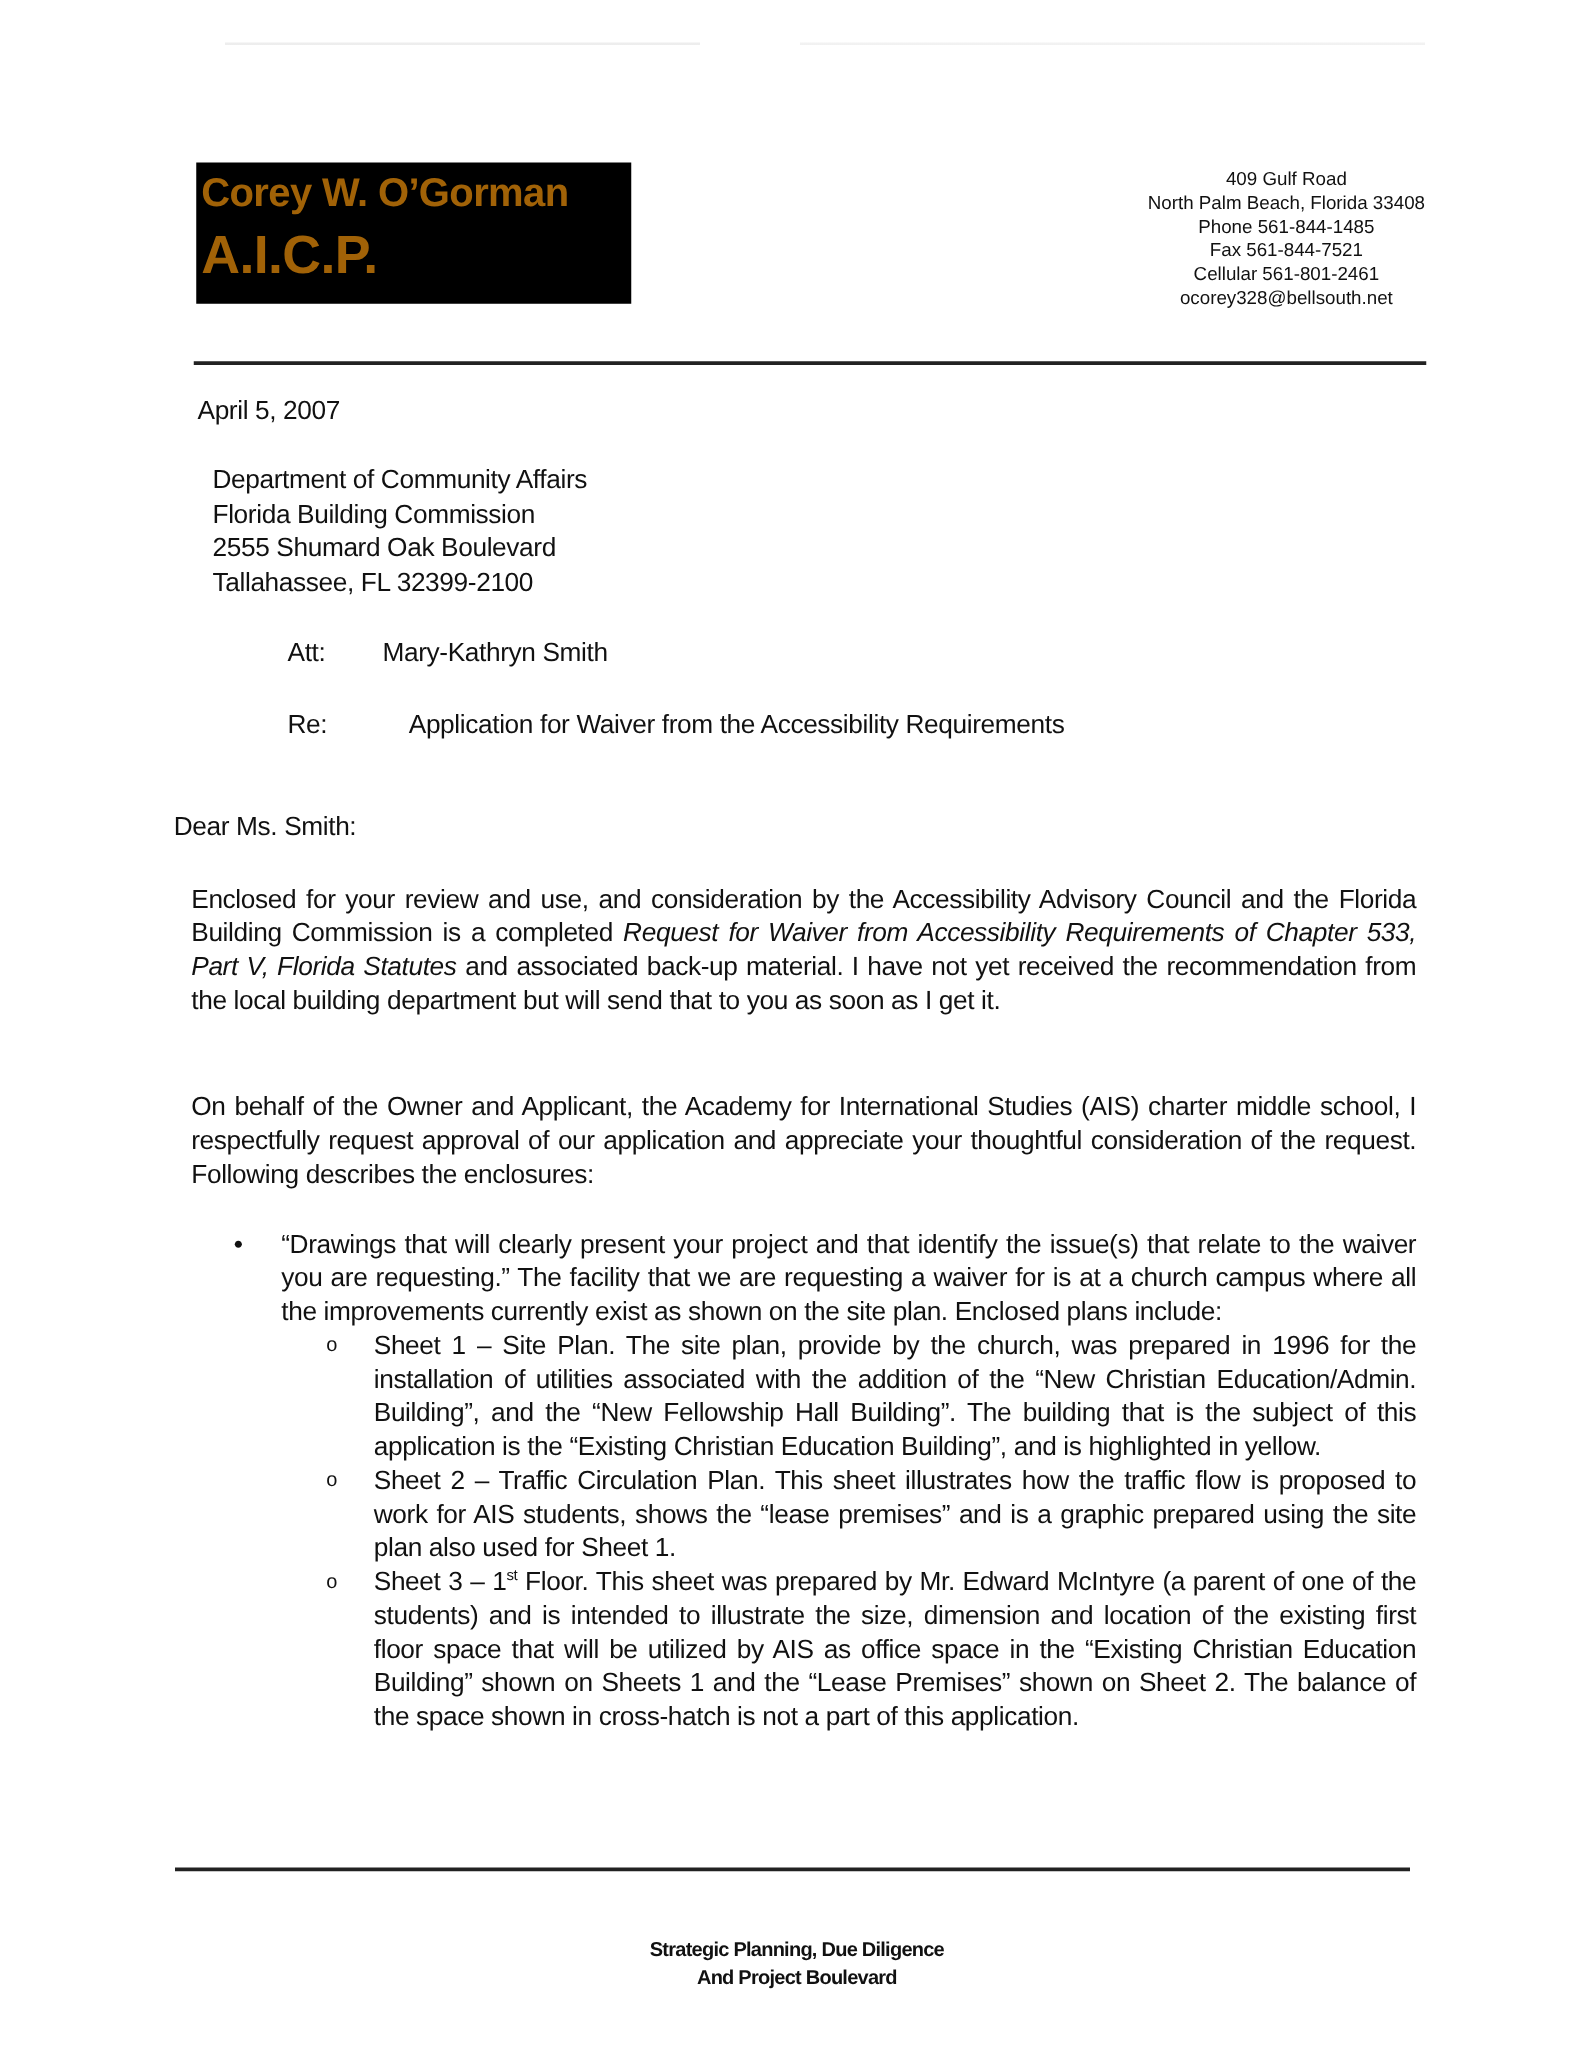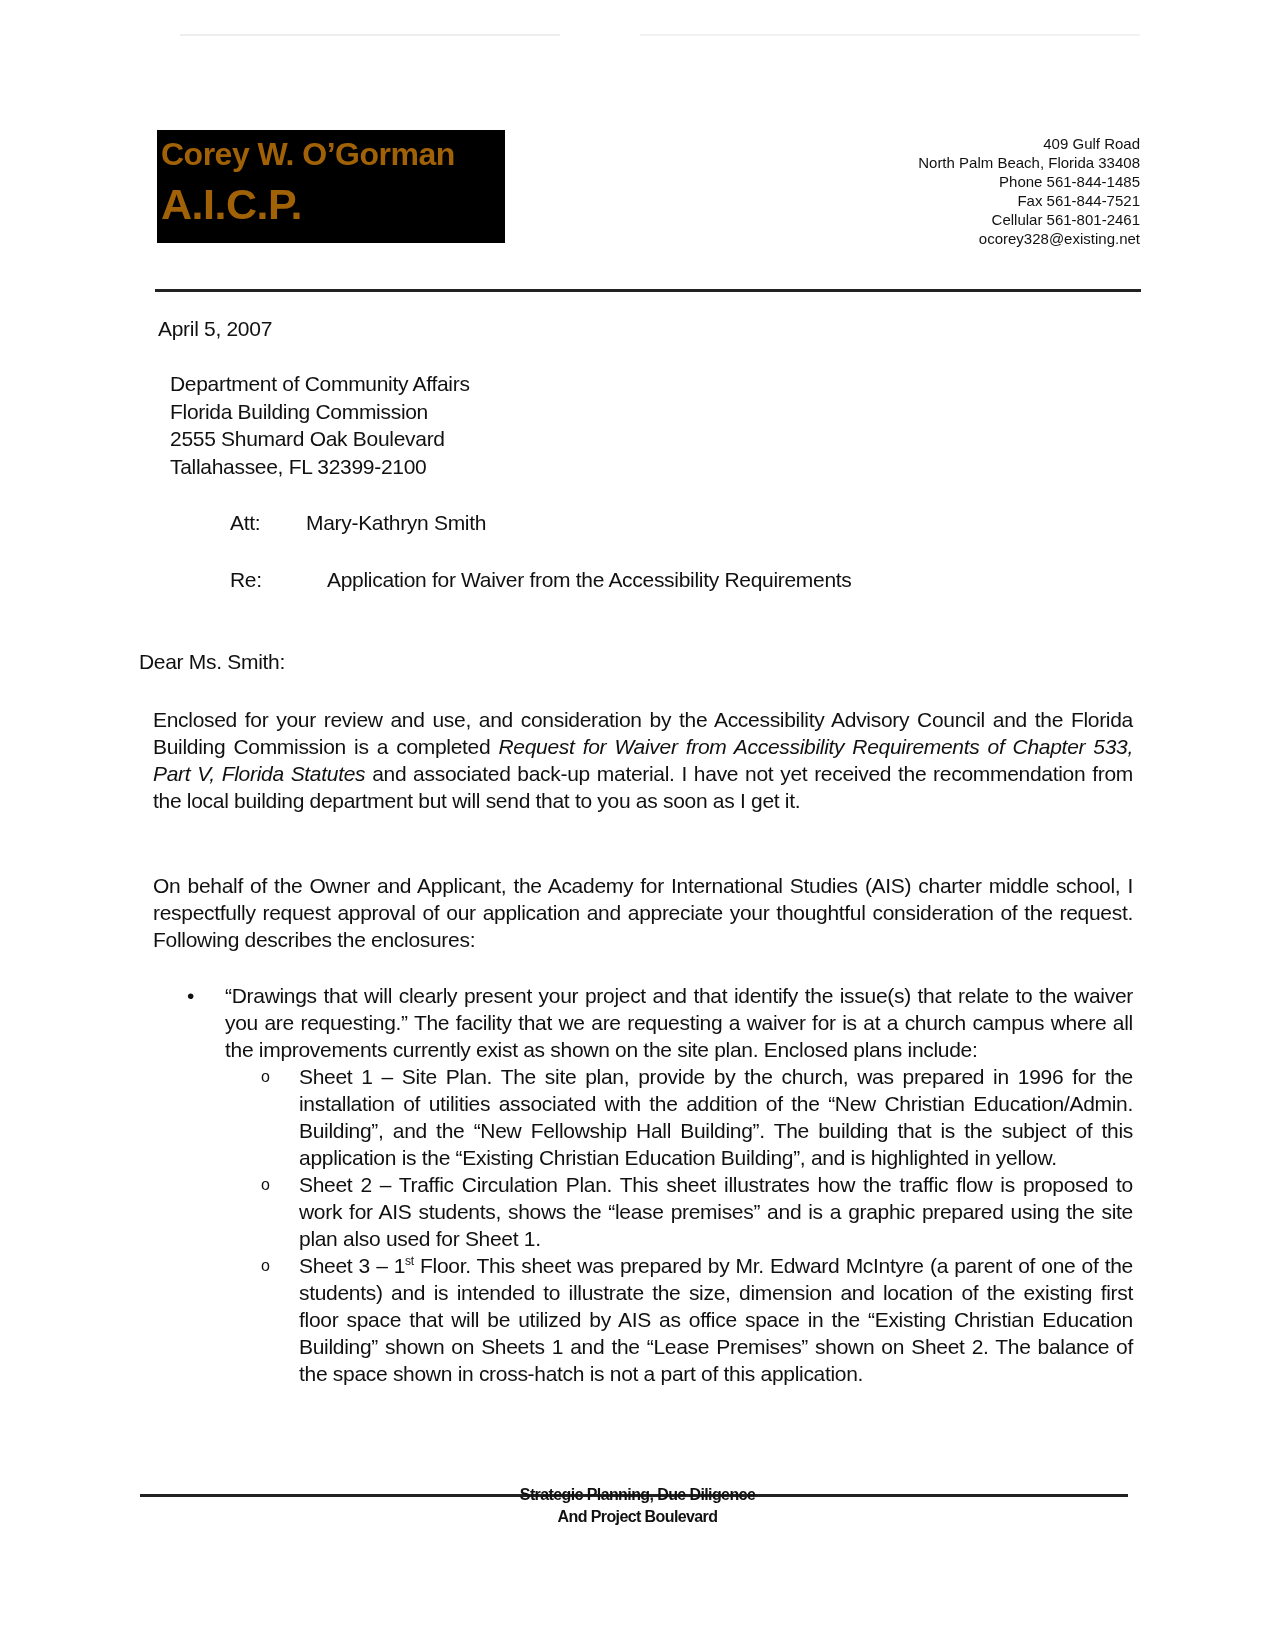--- a/index.html
+++ b/index.html
@@ -4,21 +4,21 @@
 <style>
   html, body { margin: 0; padding: 0; background: #ffffff; }
   body { width: 1275px; height: 1649px; position: relative; overflow: hidden;
          font-family: "Liberation Sans", sans-serif; color: #111; }
   .scan-specks { position: absolute; left: 40px; top: 34px; width: 1100px; height: 2px;
                  background: linear-gradient(90deg, transparent 0, transparent 140px, #e6e6e6 140px, #e6e6e6 520px, transparent 520px, transparent 600px, #ececec 600px, #ececec 1130px, transparent 1130px); opacity: .7; }
   .logo-box { position: absolute; left: 157px; top: 130px; width: 348px; height: 113px;
               background: #000; color: #a16207; font-weight: bold; }
   .logo-name { position: absolute; left: 4px; top: 6px; font-size: 32px; letter-spacing: -0.5px; }
   .logo-cred { position: absolute; left: 4px; top: 50px; font-size: 43px; letter-spacing: -0.5px; }
-  .contact { position: absolute; right: 135px; top: 134px; text-align: right; font-size: 15px; line-height: 19px; }
+  .contact { position: absolute; right: 135px; top: 134px; text-align: center; font-size: 15px; line-height: 19px; }
   .rule-top { position: absolute; left: 155px; top: 289px; width: 986px; height: 3px; background: #222; }
   .text { font-size: 21px; line-height: 27px; letter-spacing: -0.3px; }
   .date { position: absolute; left: 158px; top: 315px; }
   .address { position: absolute; left: 170px; top: 370px; }
   .address div { line-height: 27.5px; }
   .att-label { position: absolute; left: 230px; top: 509px; }
   .att-value { position: absolute; left: 306px; top: 509px; }
   .re-label { position: absolute; left: 230px; top: 566px; }
   .re-value { position: absolute; left: 306px; top: 566px; }
   .re-value div { line-height: 27px; margin-left: 21px; }
@@ -27,40 +27,40 @@
   .p1 { top: 706px; }
   .p2 { top: 872px; }
   .bullet-list { position: absolute; left: 153px; top: 982px; width: 980px; }
   .bullet-row { position: relative; padding-left: 72px; text-align: justify; }
   .bullet-dot { position: absolute; left: 34px; top: 0; }
   .sub-list { margin-top: 0; }
   .sub-row { position: relative; padding-left: 146px; text-align: justify; }
   .sub-dot { position: absolute; left: 108px; top: 0; font-size: 16px; }
   sup { font-size: 12px; line-height: 0; }
   .rule-bottom { position: absolute; left: 140px; top: 1494px; width: 988px; height: 3px; background: #222; }
-  .footer { position: absolute; left: 0; width: 1275px; top: 1484px; text-align: center;
+  .footer { position: absolute; left: 0; width: 1275px; top: 1550px; text-align: center;
             font-size: 16px; line-height: 22px; font-weight: bold; letter-spacing: -0.6px; }
 </style>
 </head>
 <body>
 
 <div class="scan-specks"></div>
 
 <div class="logo-box">
   <div class="logo-name">Corey W. O’Gorman</div>
   <div class="logo-cred">A.I.C.P.</div>
 </div>
 
 <div class="contact">
   <div>409 Gulf Road</div>
   <div>North Palm Beach, Florida 33408</div>
   <div>Phone 561-844-1485</div>
   <div>Fax 561-844-7521</div>
   <div>Cellular 561-801-2461</div>
-  <div>ocorey328@existing.net</div>
+  <div>ocorey328@bellsouth.net</div>
 </div>
 
 <div class="rule-top"></div>
 
 <div class="text date">April 5, 2007</div>
 
 <div class="text address">
   <div>Department of Community Affairs</div>
   <div>Florida Building Commission</div>
   <div>2555 Shumard Oak Boulevard</div>

